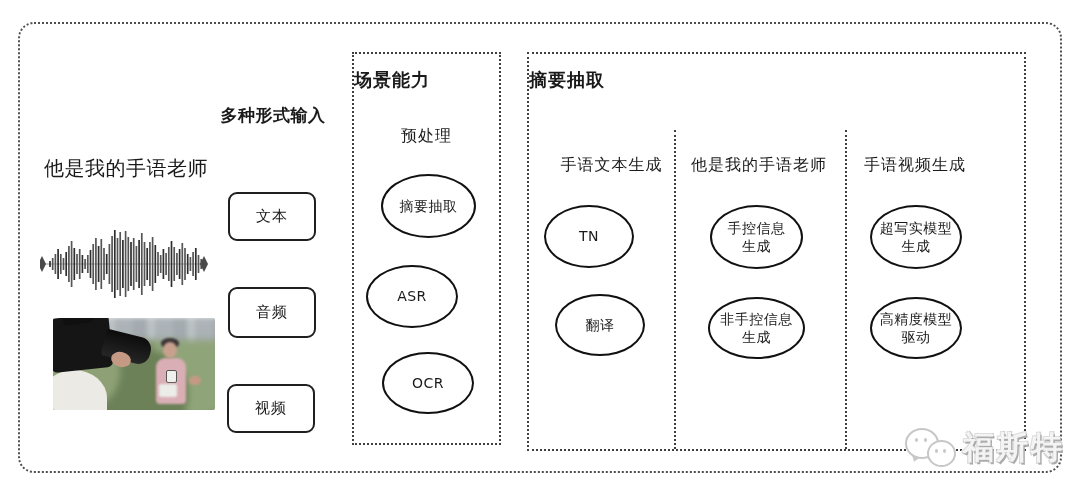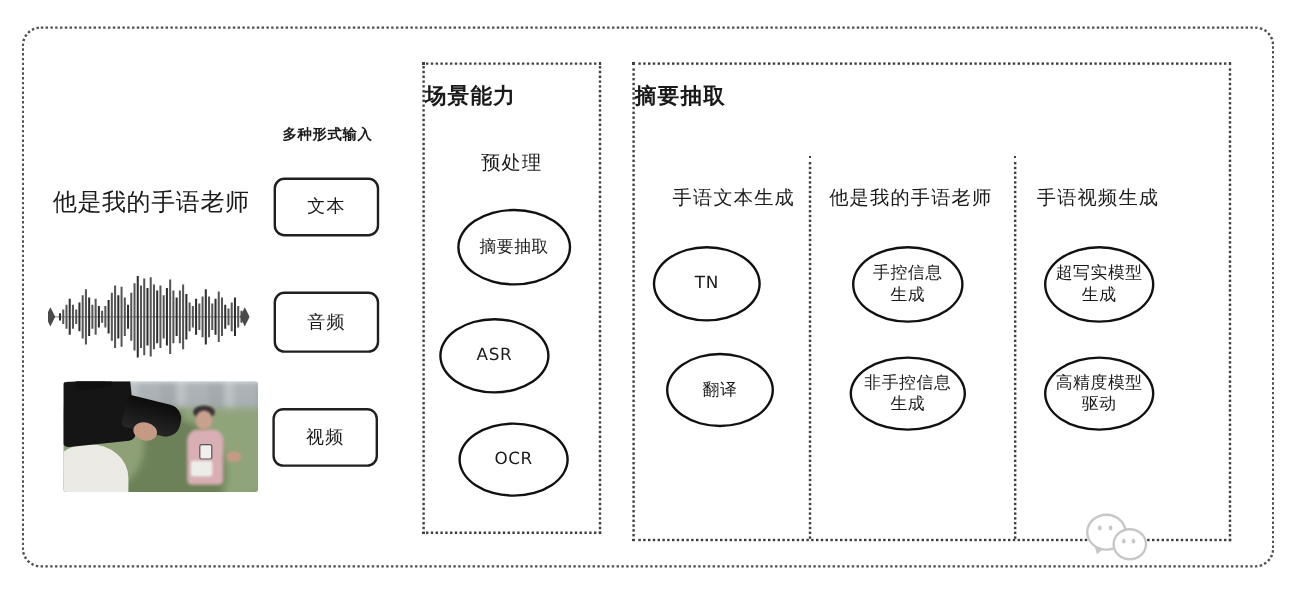--- a/index.html
+++ b/index.html
@@ -8,30 +8,30 @@
     font-family:"DejaVu Sans","Liberation Sans",sans-serif;color:#1a1a1a;
     overflow:hidden;
   }
   .outer-frame{
     position:absolute;left:18px;top:22px;width:1040px;height:447px;
     border:2px dotted #4f4f4f;border-radius:16px;
   }
   
   .input-header{
     position:absolute;left:210px;top:104px;width:126px;
-    font-size:12px;font-weight:bold;text-align:center;letter-spacing:.5px;
+    font-size:17px;font-weight:bold;text-align:center;letter-spacing:.5px;
   }
   .sentence{
     position:absolute;left:44px;top:155px;width:180px;
     font-size:20px;letter-spacing:.5px;white-space:nowrap;
   }
   .io-box{
     position:absolute;border:2px solid #1f1f1f;border-radius:9px;background:#fff;
     display:flex;align-items:center;justify-content:center;
-    font-size:15px;letter-spacing:1px;
+    font-size:15px;letter-spacing:1px;margin-top:44px;
   }
   .io-text{left:228px;top:148px;width:84px;height:45px;}
   .io-audio{left:228px;top:243px;width:84px;height:47px;}
   .io-video{left:227px;top:340px;width:84px;height:45px;}
   .waveform{position:absolute;left:40px;top:228px;width:168px;height:72px;}
   
   .thumb{
     position:absolute;left:53px;top:318px;width:162px;height:92px;
     background:#cdd2d0;overflow:hidden;border-radius:2px;
   }
@@ -282,14 +282,15 @@
       <div class="bubble b1">
         <span class="eye l"></span>
           <span class="eye r"></span>
         <span class="tail"></span>
       </div>
       <div class="bubble b2">
         <span class="eye l"></span>
           <span class="eye r"></span>
       </div>
     </div>
+    <div class="wm-text">福斯特</div>
   </div>
 </div>
 
 </body></html>

